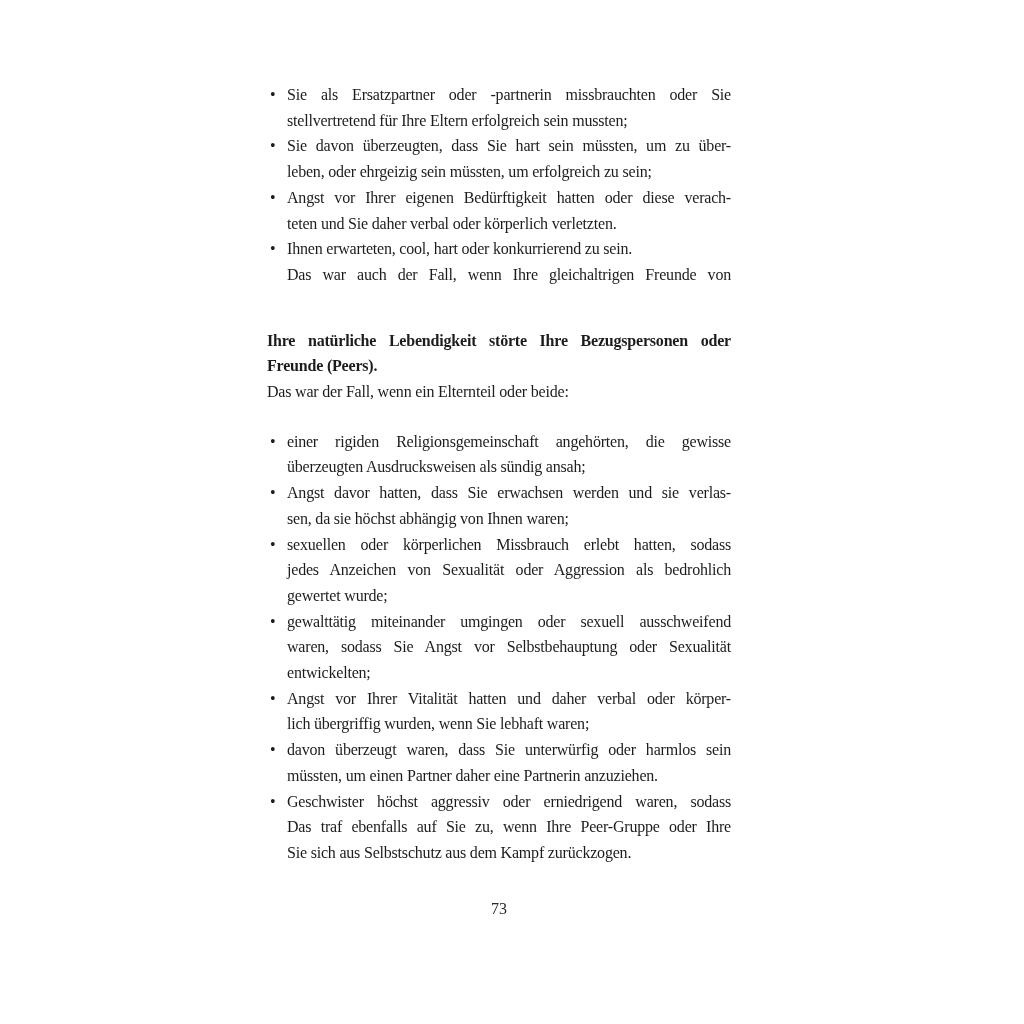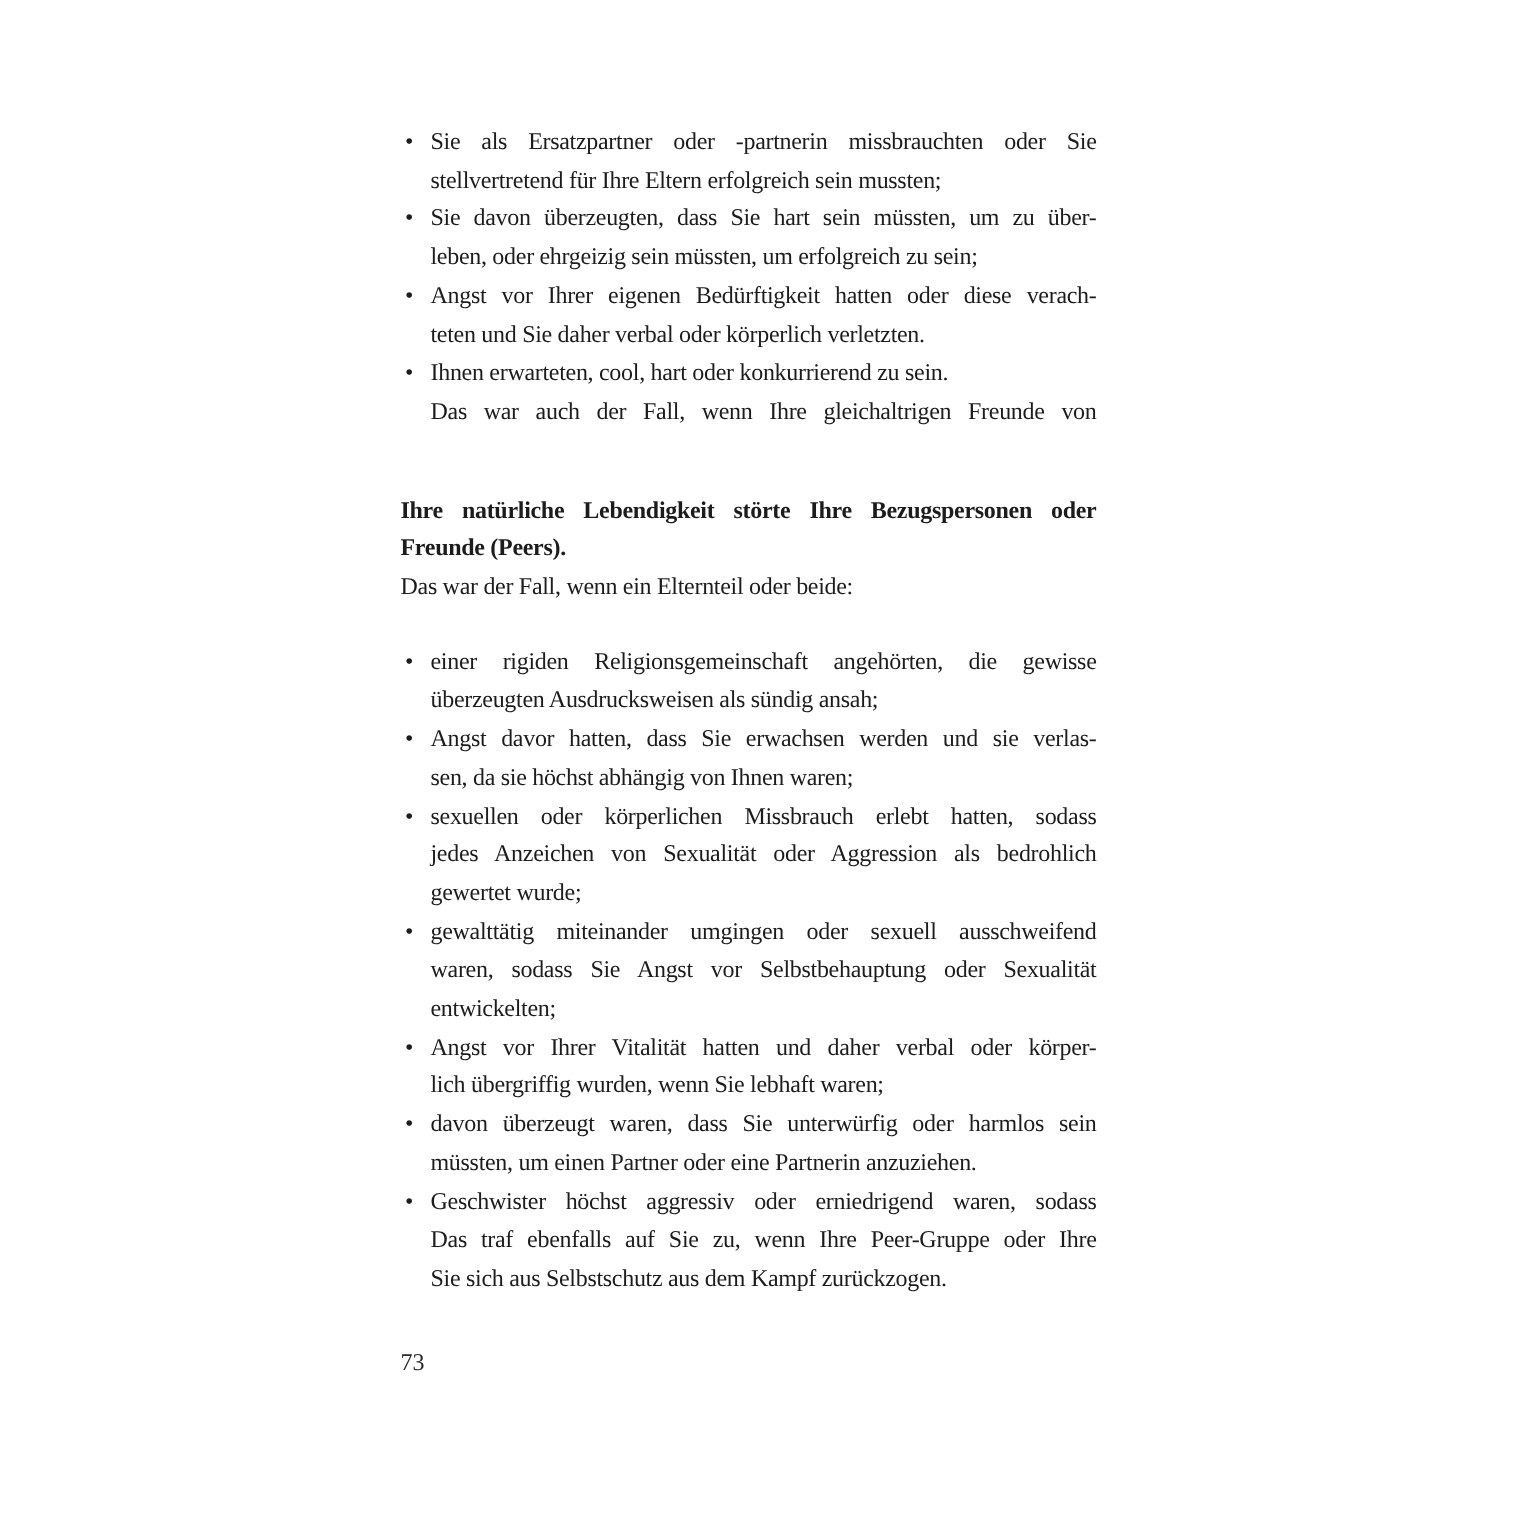--- a/index.html
+++ b/index.html
@@ -48,21 +48,21 @@
   }
   .text-line.jl {
     text-align: justify;
     text-align-last: justify;
   }
   .page-number {
     position: absolute;
     top: 896px;
     left: 267px;
     width: 464px;
-    text-align: left;
+    text-align: center;
     font-size: 16px;
     line-height: 25.7px;
     color: #2a2a2a;
   }
 </style>
 </head>
 <body>
 
 <div class="page">
   <main class="content">
@@ -138,21 +138,21 @@
           <span class="bullet-icon">•</span>
           <div class="item-lines">
             <div class="text-line jl">Angst vor Ihrer Vitalität hatten und daher verbal oder körper-</div>
             <div class="text-line">lich übergriffig wurden, wenn Sie lebhaft waren;</div>
           </div>
         </div>
         <div class="list-item">
           <span class="bullet-icon">•</span>
           <div class="item-lines">
             <div class="text-line jl">davon überzeugt waren, dass Sie unterwürfig oder harmlos sein</div>
-            <div class="text-line">müssten, um einen Partner oder eine Partnerin anzuziehen.</div>
+            <div class="text-line">müssten, um einen Partner daher eine Partnerin anzuziehen.</div>
           </div>
         </div>
         <div class="list-item">
           <span class="bullet-icon">•</span>
           <div class="item-lines">
             <div class="text-line jl">Geschwister höchst aggressiv oder erniedrigend waren, sodass</div>
             <div class="text-line jl">Das traf ebenfalls auf Sie zu, wenn Ihre Peer-Gruppe oder Ihre</div>
             <div class="text-line">Sie sich aus Selbstschutz aus dem Kampf zurückzogen.</div>
           </div>
         </div>

